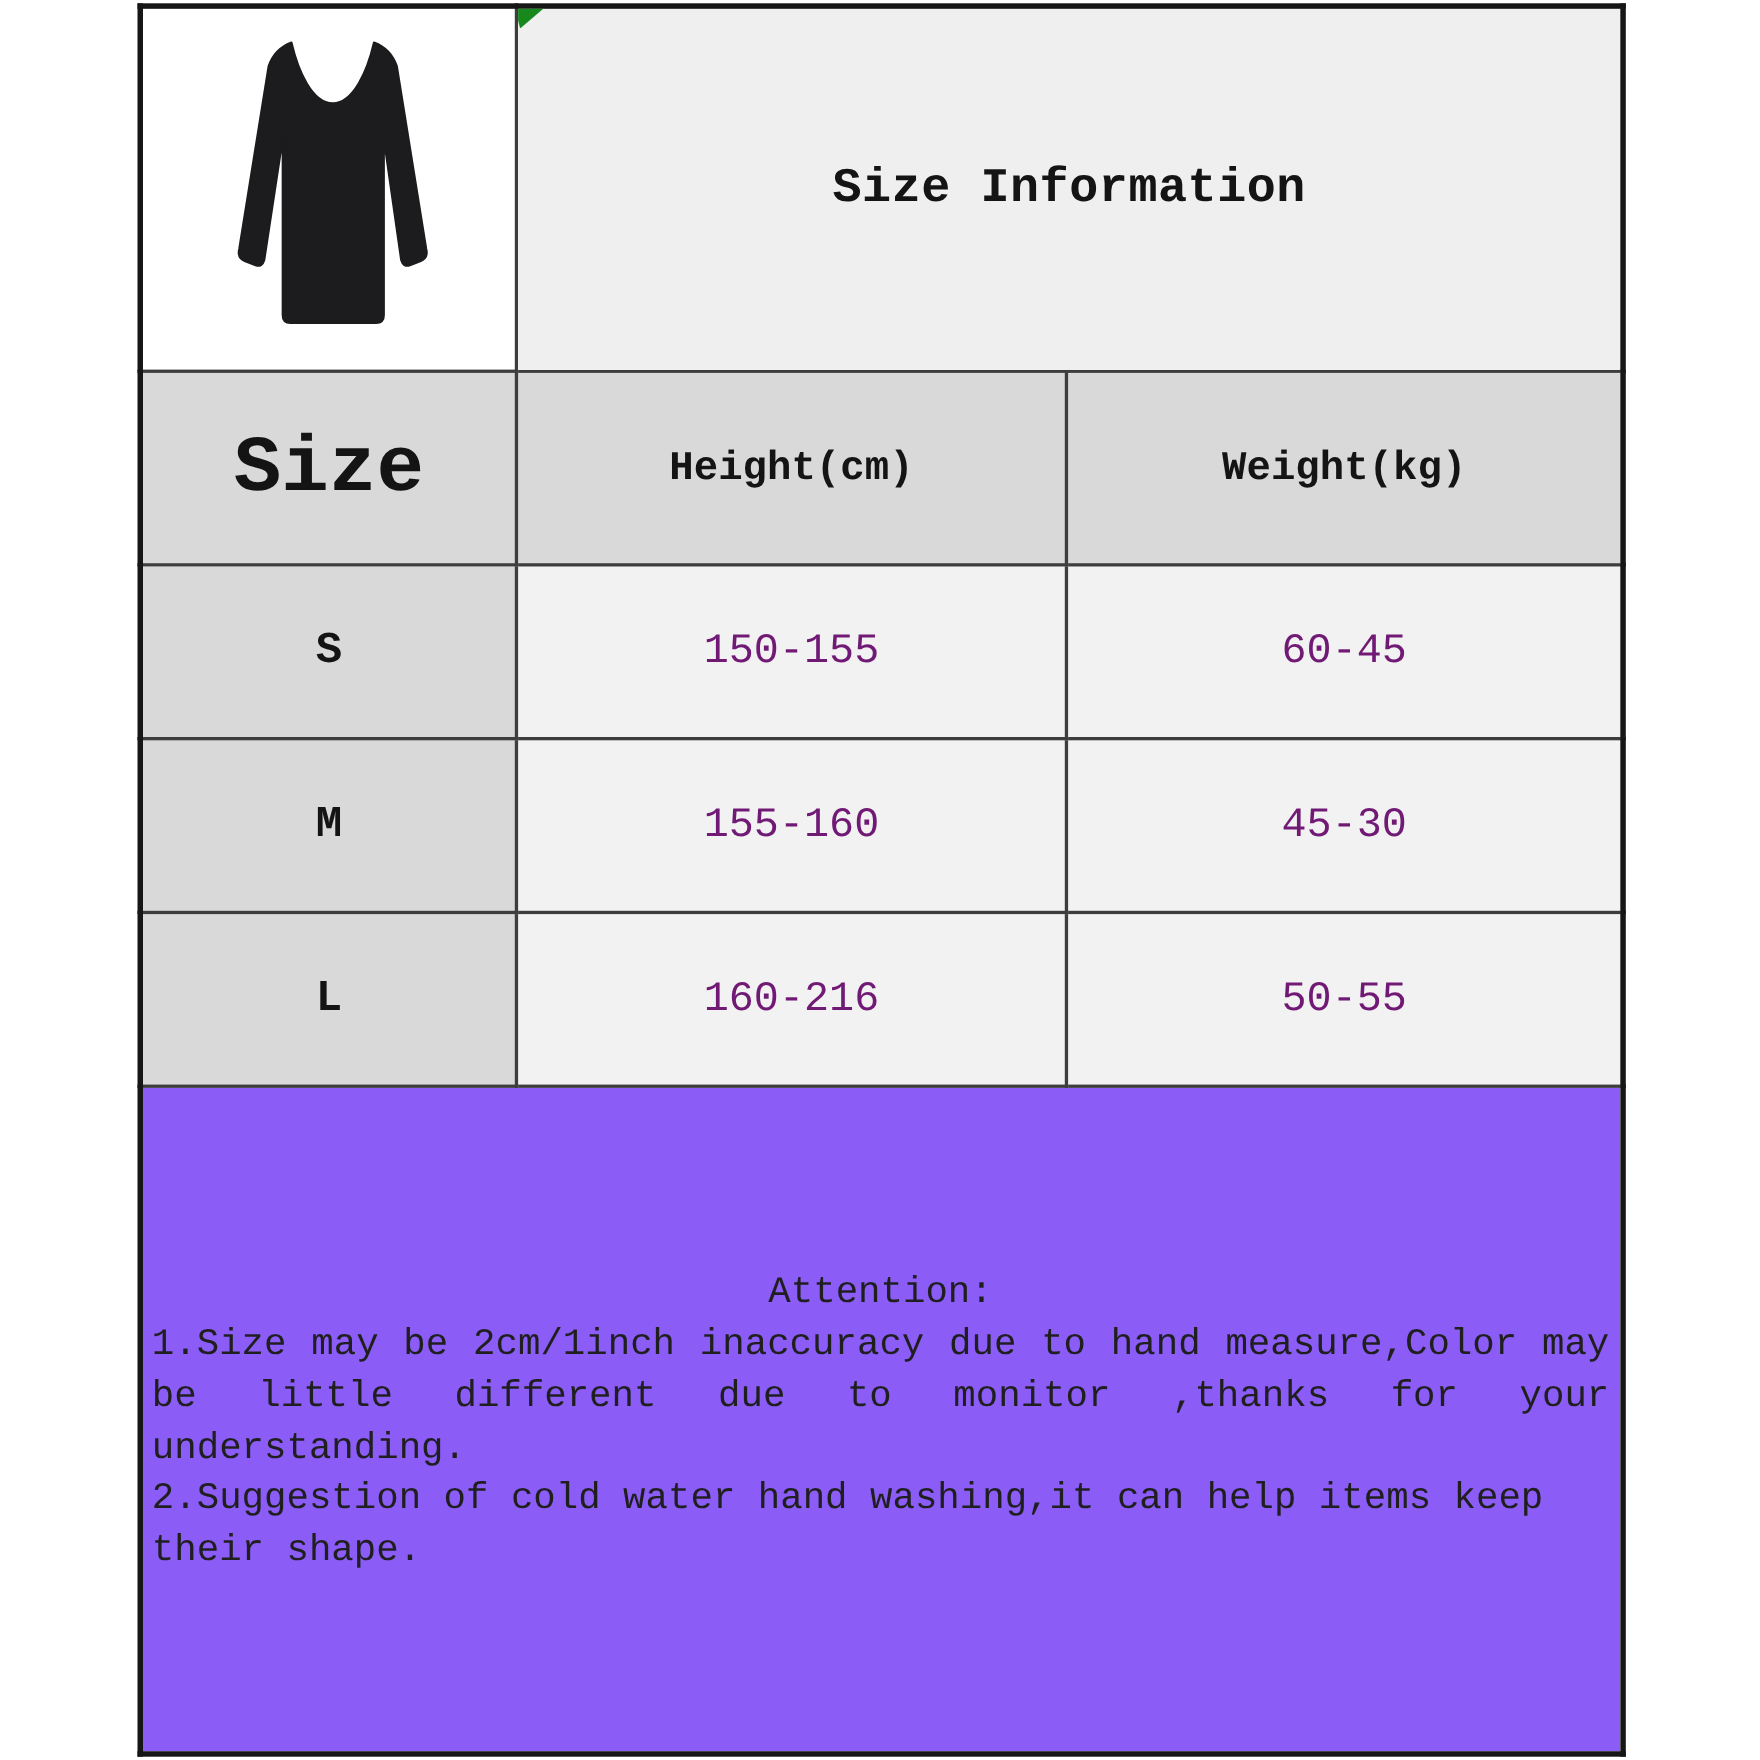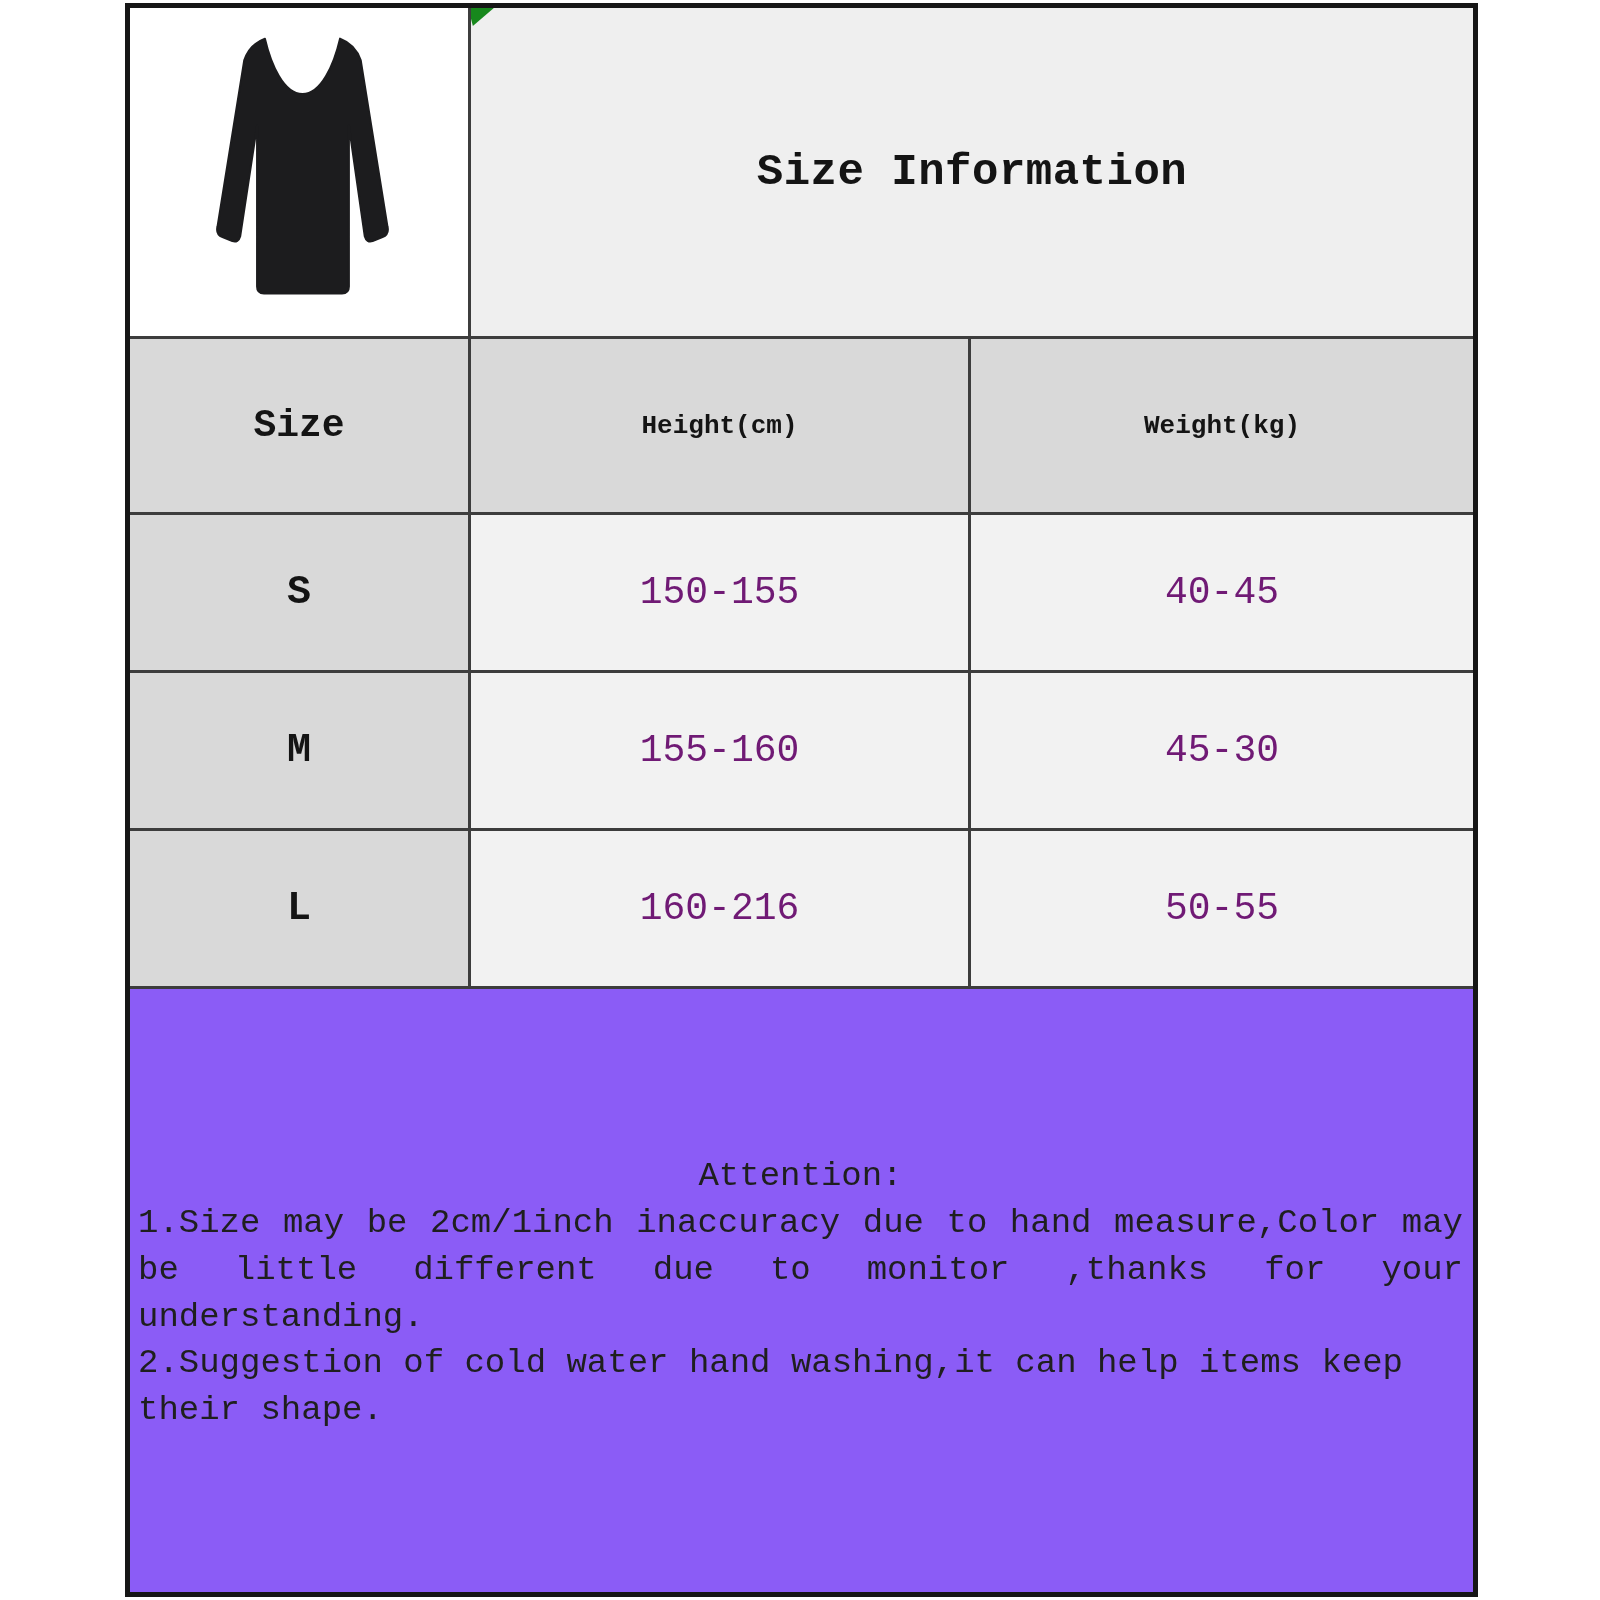--- a/index.html
+++ b/index.html
@@ -26,22 +26,22 @@
   tr.row-data{height:158px;}
   td.product-cell{background:#ffffff;padding:0;}
   td.title-cell{background:#efefef;position:relative;}
   .main-title{font-size:44px;font-weight:bold;color:#141414;letter-spacing:0.5px;}
   .corner-flag{
     position:absolute;left:-3px;top:-1px;
     width:27px;height:19px;
     background:#17881c;
     clip-path:polygon(0 0,100% 0,18% 100%);
   }
-  td.col-header{background:#d9d9d9;font-weight:bold;font-size:26px;color:#141414;}
-  td.col-header.size-col-header{font-size:38px;}
+  td.col-header{background:#d9d9d9;font-weight:bold;font-size:37px;color:#141414;}
+  td.col-header.size-col-header{font-size:72px;}
   td.size-cell{background:#d9d9d9;font-weight:bold;font-size:40px;color:#141414;}
   td.value-cell{background:#f2f2f2;font-size:38px;font-weight:400;color:#701a75;}
   td.attention-cell{
     background:#8b5cf6;text-align:left;vertical-align:top;
     padding:6px 10px 0 8px;
     font-size:34px;line-height:1.38;color:#1f1f1f;
   }
   .attention-title{margin:0;}
   .attention-note{margin:0;text-align:justify;}
   .attention-note.no-justify{text-align:left;}
@@ -94,21 +94,21 @@
 
     <tr class="row-header">
       <td class="col-header size-col-header">Size</td>
       <td class="col-header">Height(cm)</td>
       <td class="col-header">Weight(kg)</td>
     </tr>
 
     <tr class="row-data">
       <td class="size-cell">S</td>
       <td class="value-cell">150-155</td>
-      <td class="value-cell">40-45</td>
+      <td class="value-cell">60-45</td>
     </tr>
     <tr class="row-data">
       <td class="size-cell">M</td>
       <td class="value-cell">155-160</td>
       <td class="value-cell">45-30</td>
     </tr>
     <tr class="row-data">
       <td class="size-cell">L</td>
       <td class="value-cell">160-216</td>
       <td class="value-cell">50-55</td>

